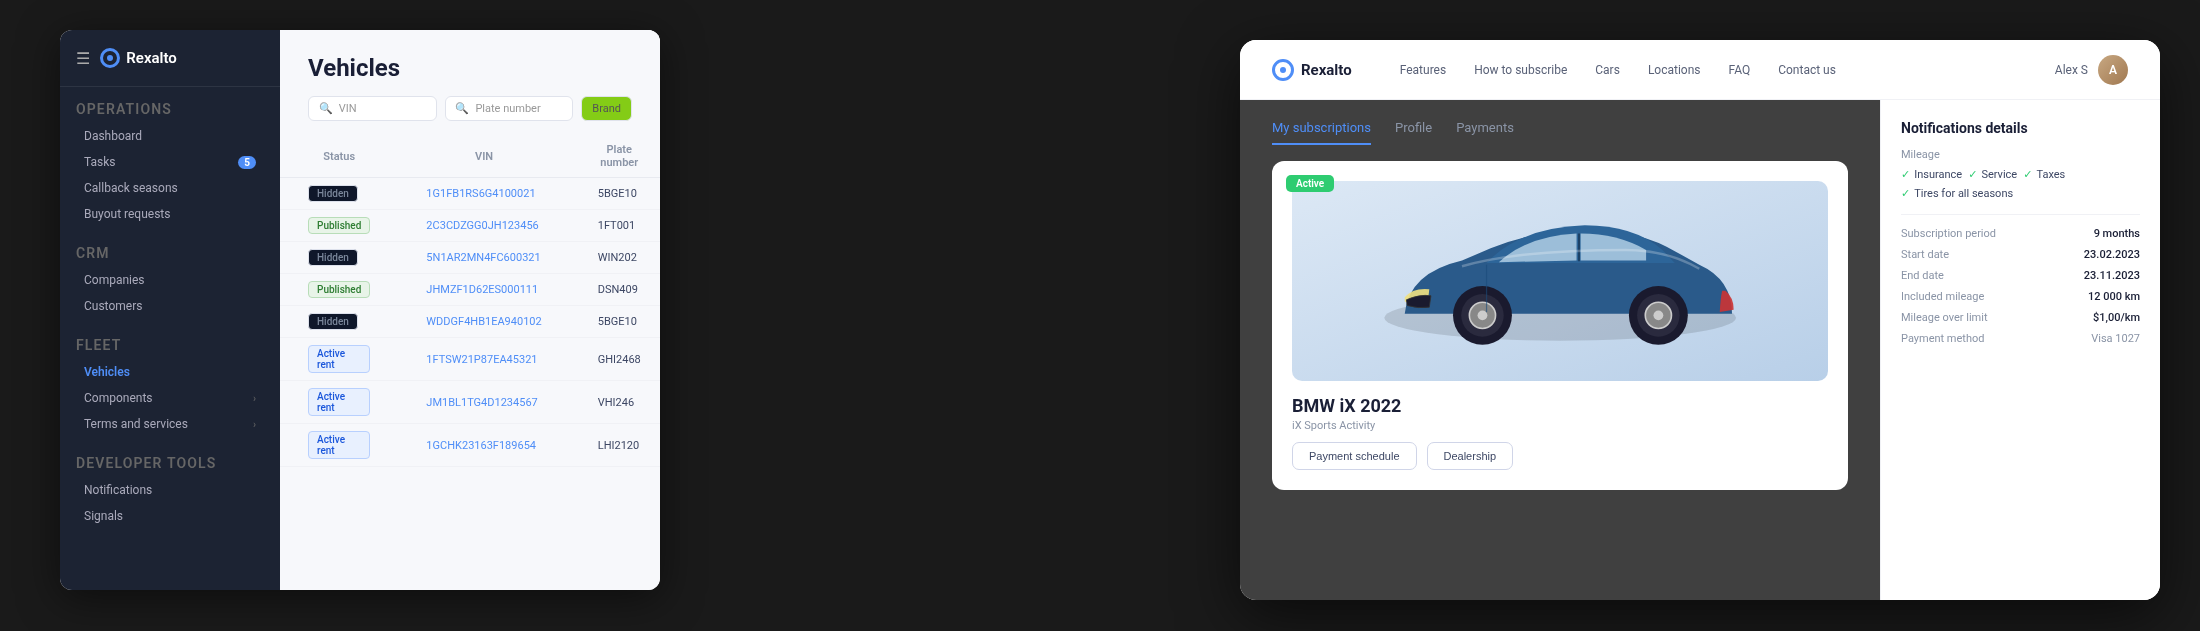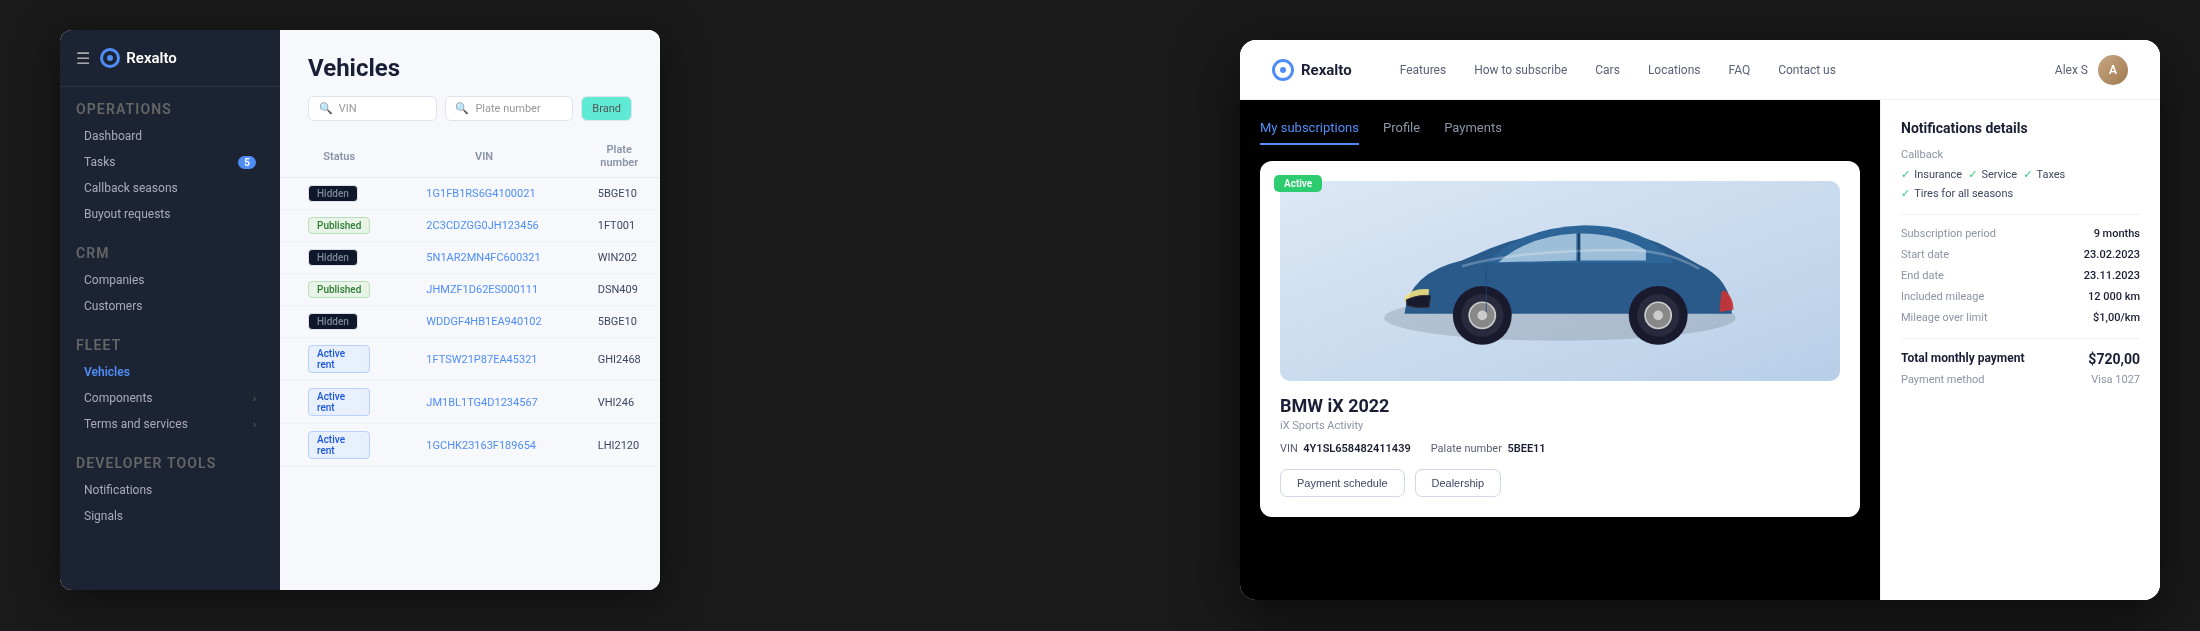--- a/index.html
+++ b/index.html
@@ -152,21 +152,21 @@
       padding: 5px 10px;
       gap: 6px;
       font-size: 11px;
       color: #999;
       width: 130px;
     }
 
     .search-input-icon { color: #aaa; font-size: 11px; }
 
     .brand-dropdown {
-      background: #5eead4;
+      background: #84cc16;
       border: 1px solid #e0e3ec;
       border-radius: 6px;
       padding: 5px 10px;
       font-size: 11px;
       color: #555;
       cursor: pointer;
     }
 
     .vehicles-table {
       width: 100%;
@@ -301,22 +301,22 @@
     }
 
     .portal-body {
       display: flex;
       flex: 1;
       overflow: hidden;
     }
 
     .portal-main {
       flex: 1;
-      padding: 20px 20px;
-      background: #000000;
+      padding: 20px 32px;
+      background: #404040;
       overflow: hidden;
     }
 
     .portal-tabs {
       display: flex;
       gap: 24px;
       margin-bottom: 16px;
     }
 
     .portal-tab {
@@ -744,41 +744,31 @@
 
             <path d="M130 92 Q200 72 330 72 Q380 72 420 95" stroke="rgba(255,255,255,0.25)" stroke-width="3" fill="none"></path>
 
             <path d="M452 122 Q462 130 462 145 L445 148 Q446 130 448 122 Z" fill="#cc3333" opacity="0.9"></path>
           </svg>
         </div>
 
         <div class="car-name">BMW iX 2022</div>
         <div class="car-subtitle">iX Sports Activity</div>
 
-        <div class="car-meta">
-          <div class="car-meta-item">
-            <span>VIN</span>
-            &nbsp;<strong>4Y1SL658482411439</strong>
-          </div>
-          <div class="car-meta-item">
-            <span>Palate number</span>
-            &nbsp;<strong>5BEE11</strong>
-          </div>
-        </div>
 
         <div class="car-actions">
           <button class="car-action-btn">Payment schedule</button>
           <button class="car-action-btn">Dealership</button>
         </div>
       </div>
     </div>
 
     <div class="subscription-panel">
       <div class="sub-title">Notifications details</div>
-      <div class="sub-included-title">Callback</div>
+      <div class="sub-included-title">Mileage</div>
       <div class="sub-included-items">
         <div class="sub-included-item">
           <span class="check-icon">✓</span>
           <span>Insurance</span>
         </div>
         <div class="sub-included-item">
           <span class="check-icon">✓</span>
           <span>Service</span>
         </div>
         <div class="sub-included-item">
@@ -807,23 +797,19 @@
           <div class="sub-detail-row">
     <span class="sub-detail-label">Included mileage</span>
     <span class="sub-detail-value">12 000 km</span>
   </div>
           <div class="sub-detail-row">
     <span class="sub-detail-label">Mileage over limit</span>
     <span class="sub-detail-value">$1,00/km</span>
   </div>
         </div>
 
-      <div class="sub-total-row">
-        <span class="sub-total-label">Total monthly payment</span>
-        <span class="sub-total-value">$720,00</span>
-      </div>
       <div class="sub-payment-method">
         <span>Payment method</span>
         <span>Visa 1027</span>
       </div>
     </div>
   </div>
 </div>
 
 </body></html>

